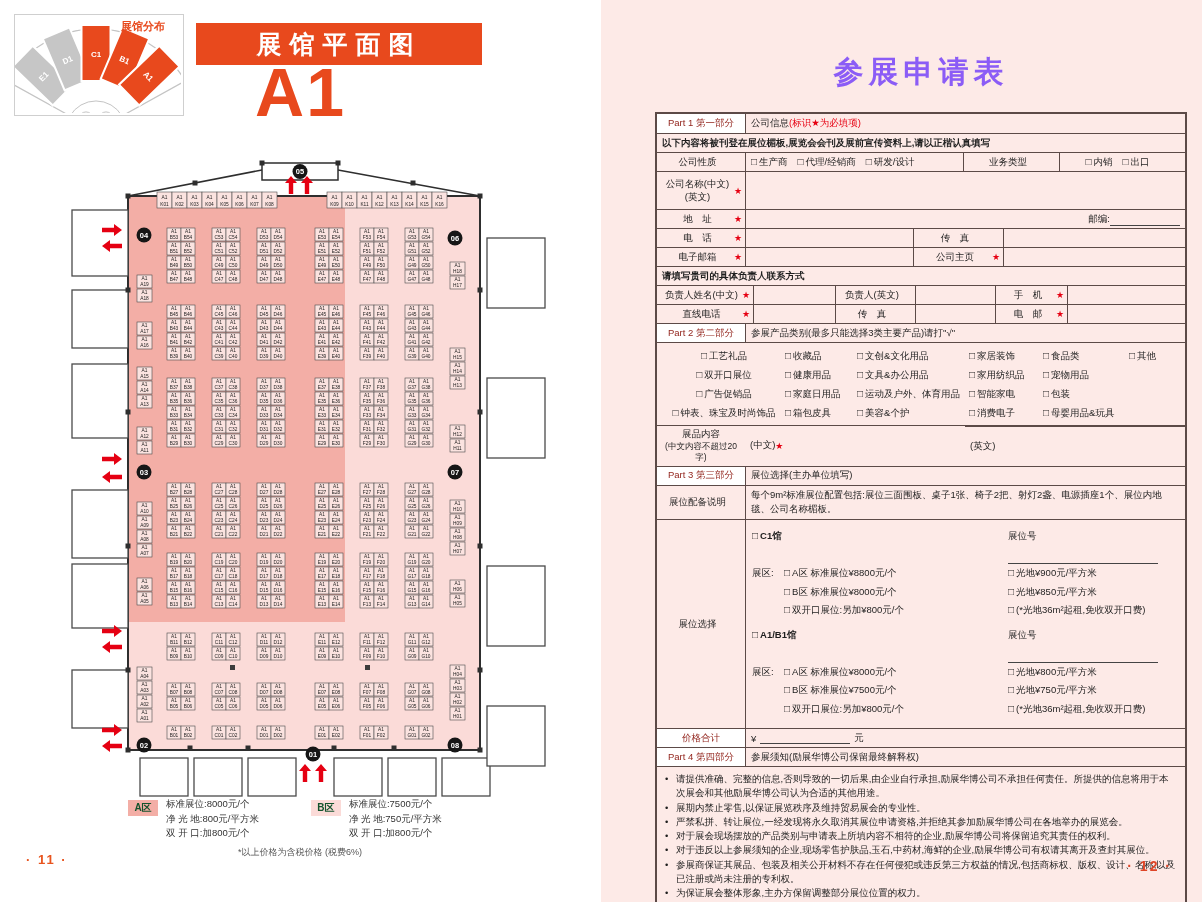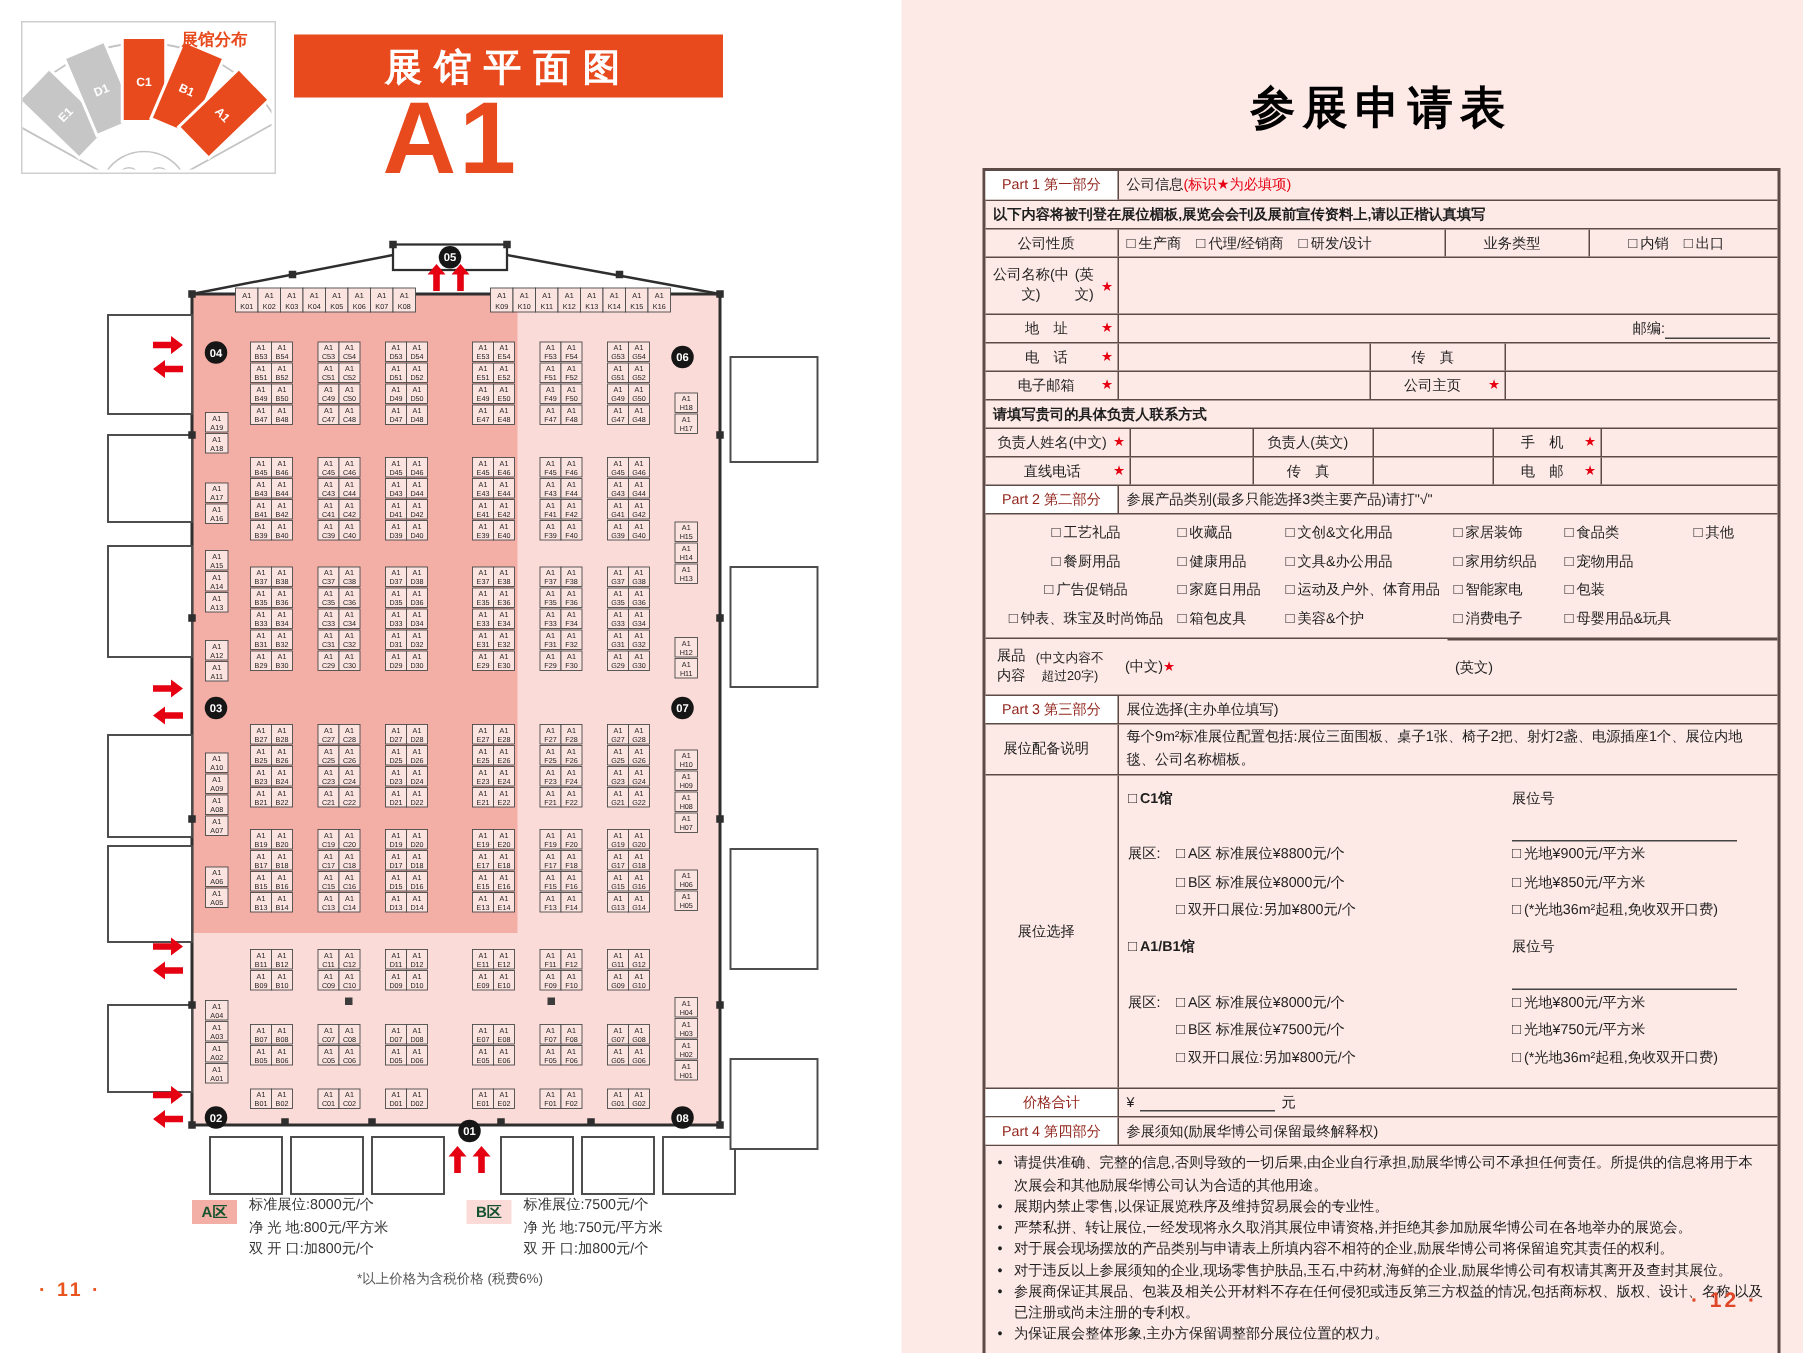--- a/index.html
+++ b/index.html
@@ -22,36 +22,36 @@
   .legend-item{display:flex;gap:8px;align-items:flex-start}
   .legend-swatch{width:30px;height:16px;display:flex;align-items:center;justify-content:center;
                  font-size:10px;font-weight:bold;color:#14532d;margin-top:3px}
   .legend-lines{font-size:9.5px;color:#333;line-height:1.55}
   .legend-note{position:absolute;left:100px;top:846px;width:400px;text-align:center;font-size:9px;color:#555}
   .pagenum{position:absolute;font-size:13px;font-weight:bold;color:#e8541e;letter-spacing:2px}
   .pn-left{left:26px;top:852px}
   .pn-right{right:30px;top:858px;font-size:14px;color:#df4527}
 
   
-  .form-title{position:absolute;left:54px;top:52px;width:532px;text-align:center;color:#000000;
+  .form-title{position:absolute;left:54px;top:52px;width:532px;text-align:center;color:#8b5cf6;
               font-size:30px;font-weight:800;letter-spacing:5px}
   .frm{position:absolute;left:54px;top:112px;width:532px;border:2px solid #5c4a47;font-size:9.5px;color:#1e1e1e;box-sizing:border-box}
   .fr{display:flex;border-top:1px solid #5c4a47;align-items:stretch;min-height:19px;box-sizing:border-box}
   .fr.first{border-top:0}
   .fc{border-left:1px solid #5c4a47;padding:2px 5px;display:flex;align-items:center;box-sizing:border-box}
   .fc.nl{border-left:0}
   .grow{flex:1}
   .center{justify-content:center}
   .lab{flex:0 0 88px;justify-content:center;text-align:center;position:relative;padding-right:12px}
   .lab .star{position:absolute;right:3px;top:50%;transform:translateY(-50%)}
   .star{color:#e60012;font-size:9px}
   .red{color:#e60012}
   .tag{flex:0 0 88px;background:#ffffff;color:#93261e;font-weight:normal;justify-content:center}
   .boldtxt{font-weight:bold}
-  .col{flex-direction:row;justify-content:center;line-height:1.35;align-items:center}
+  .col{flex-direction:column;justify-content:center;line-height:1.35;align-items:center}
   .subcol{flex:1;display:flex;flex-direction:row}
   .subrow{flex:1;display:flex;align-items:center;padding:2px 5px;min-height:18px;box-sizing:border-box}
   .bt{border-top:1px solid #5c4a47}
   .blank{display:inline-block;border-bottom:1px solid #444;height:10px;vertical-align:bottom}
   .w70{width:70px}.w90{width:90px}.w150{width:150px}
   .cb{white-space:nowrap;margin-right:10px}
   .cb .box{display:inline-block;margin-right:2px;font-size:10px}
   .cats{display:flex;padding:3px 6px;line-height:19px}
   .catcol .cb{display:block;margin-right:0}
   .postcode{margin-left:auto;white-space:nowrap}
@@ -1033,21 +1033,21 @@
       </div>
 
       <div class="fr">
         <div class="fc nl tag">Part 2 第二部分</div>
         <div class="fc grow">参展产品类别(最多只能选择3类主要产品)请打"√"</div>
       </div>
       <div class="fr">
         <div class="cats grow" id="cats">
             <div class="catcol" style="width: 122px; text-align: center;">
               <span class="cb"><span class="box">□</span><span>工艺礼品</span></span>
-              <span class="cb"><span class="box">□</span><span>餐厨用品</span></span>
+              <span class="cb"><span class="box">□</span><span>双开口展位</span></span>
               <span class="cb"><span class="box">□</span><span>广告促销品</span></span>
               <span class="cb"><span class="box">□</span><span>钟表、珠宝及时尚饰品</span></span>
             </div>
             <div class="catcol" style="width: 72px;">
               <span class="cb"><span class="box">□</span><span>收藏品</span></span>
               <span class="cb"><span class="box">□</span><span>健康用品</span></span>
               <span class="cb"><span class="box">□</span><span>家庭日用品</span></span>
               <span class="cb"><span class="box">□</span><span>箱包皮具</span></span>
             </div>
             <div class="catcol" style="width: 112px;">

